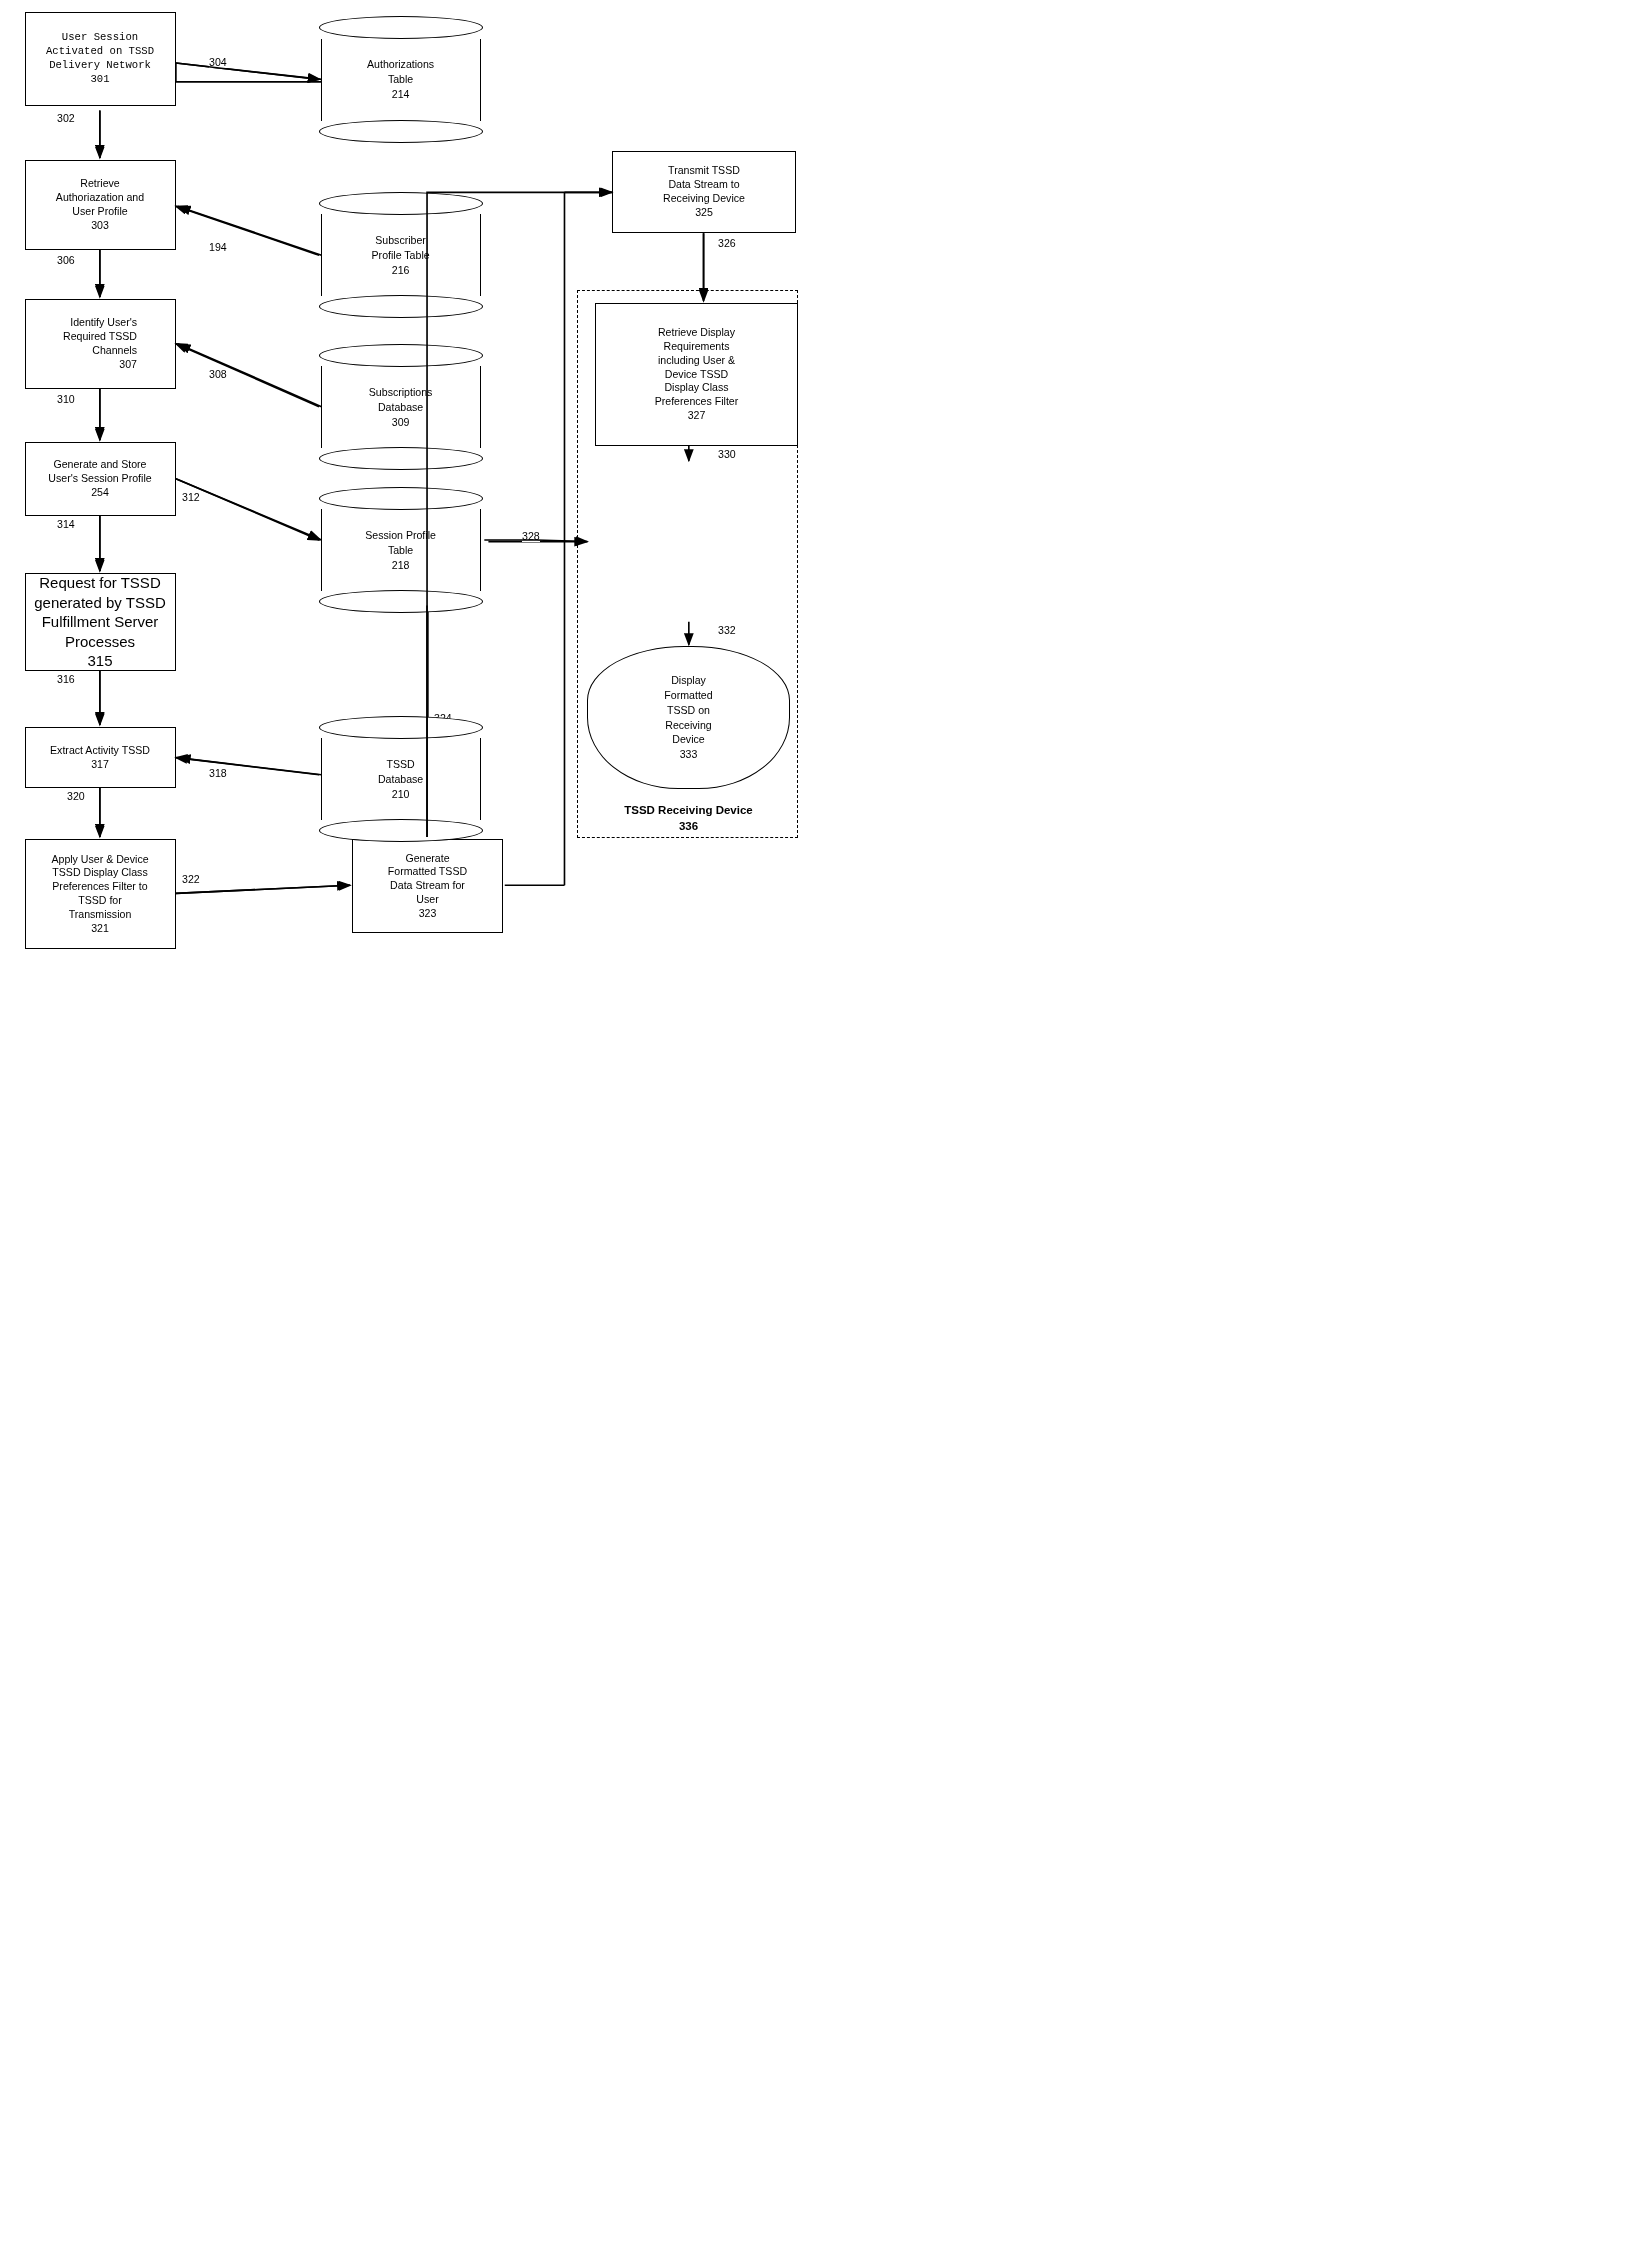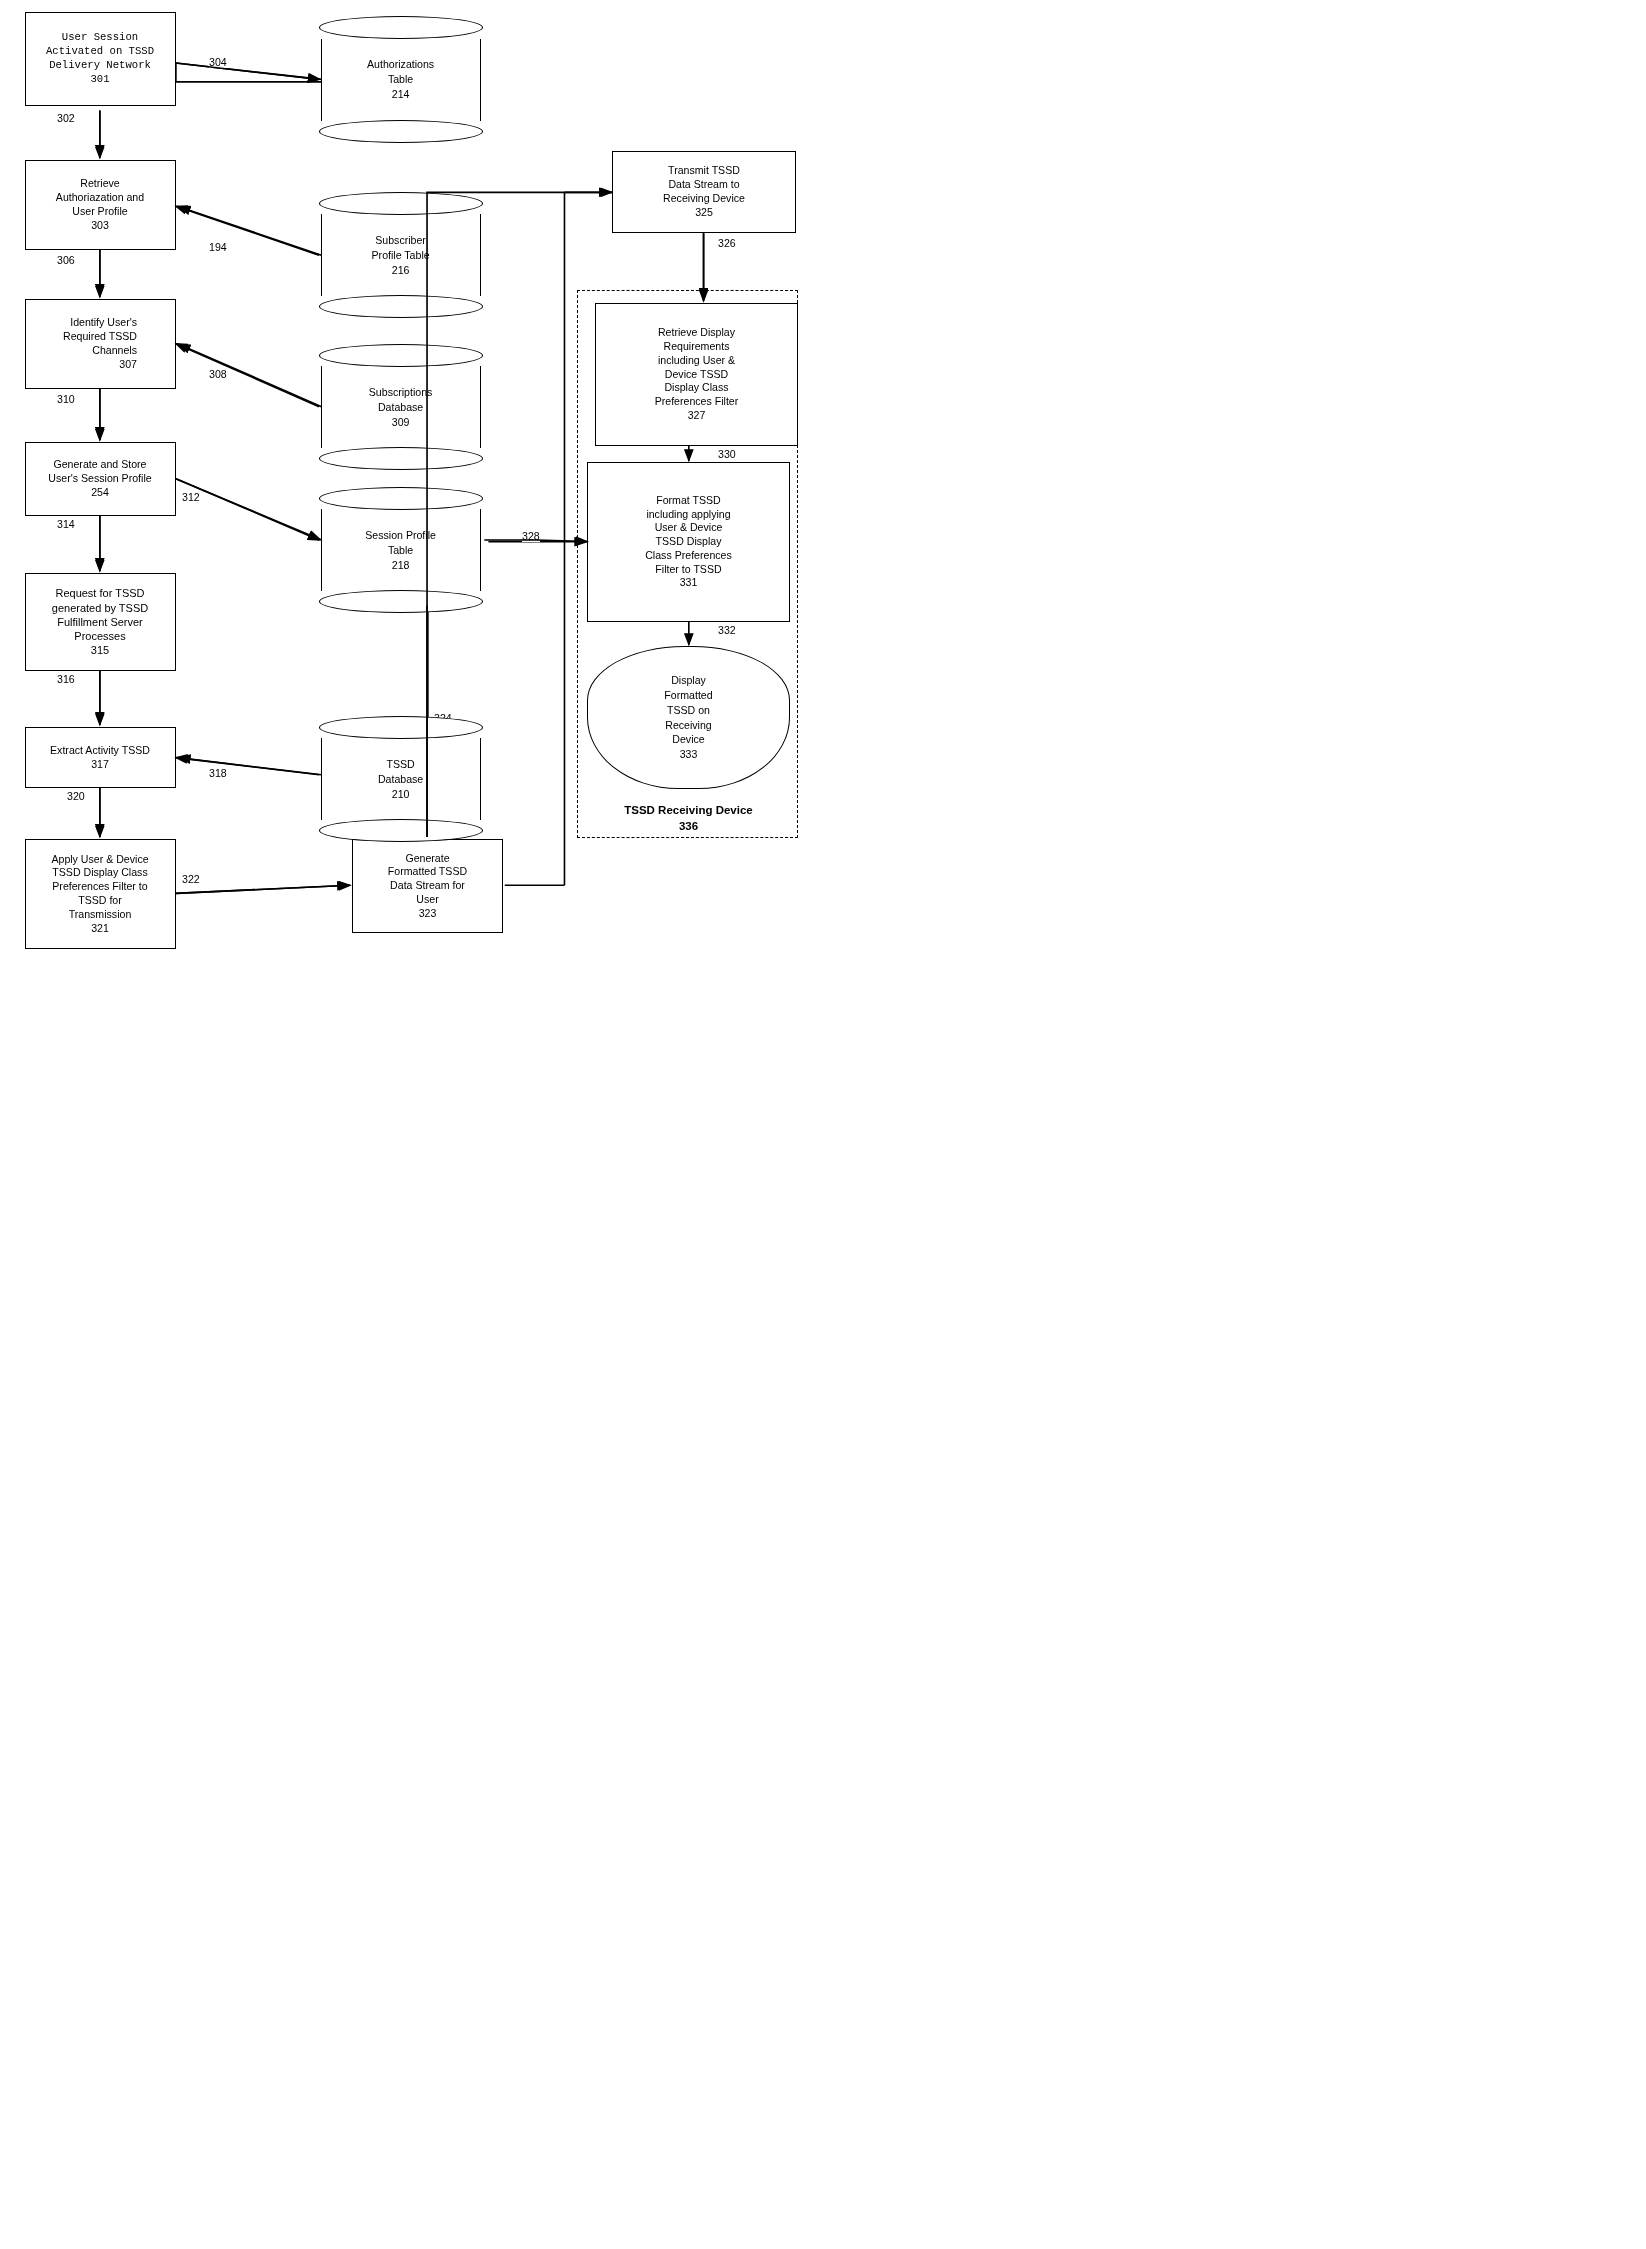--- a/index.html
+++ b/index.html
@@ -150,21 +150,21 @@
     <span style="white-space:pre-line; font-size:10.6px; text-align:center;">Generate and Store
 User's Session Profile
 254</span>
   </div>
 
   <div class="arrow-label" style="left:182px; top:491px;">312</div>
 
   <div class="arrow-label" style="left:57px; top:518px;">314</div>
 
   <div class="box" style="left:24.5px; top:573px; width:151px; height:98px;">
-    <span style="white-space:pre-line; font-size:11px; text-align:center;">Request for TSSD
+    <span style="white-space:pre-line; font-size:15px; text-align:center;">Request for TSSD
 generated by TSSD
 Fulfillment Server
 Processes
 315</span>
   </div>
 
   <div class="arrow-label" style="left:57px; top:673px;">316</div>
 
   <div class="box" style="left:24.5px; top:727px; width:151px; height:61px;">
     <span style="white-space:pre-line; font-size:10.6px; text-align:center;">Extract Activity TSSD
@@ -268,29 +268,20 @@
 Device TSSD
 Display Class
 Preferences Filter
 327</span>
   </div>
 
   <div class="arrow-label" style="left:522px; top:530px;">328</div>
 
   <div class="arrow-label" style="left:718px; top:448px;">330</div>
 
-  <div class="box" style="left:587px; top:462px; width:203px; height:160px;">
-    <span style="white-space:pre-line; font-size:10.6px; text-align:center;">Format TSSD
-including applying
-User &amp; Device
-TSSD Display
-Class Preferences
-Filter to TSSD
-331</span>
-  </div>
 
   <div class="arrow-label" style="left:718px; top:624px;">332</div>
 
   <div style="position:absolute; left:587px; top:646px; width:203px; height:143px;
               border:1.6px solid #000; border-radius:48% 48% 45% 45% / 38% 38% 50% 50%;
               background:#fff; display:flex; align-items:center; justify-content:center; text-align:center;">
     <span style="white-space:pre-line; font-size:10.6px; text-align:center; line-height:1.4;">Display
 Formatted
 TSSD on
 Receiving

